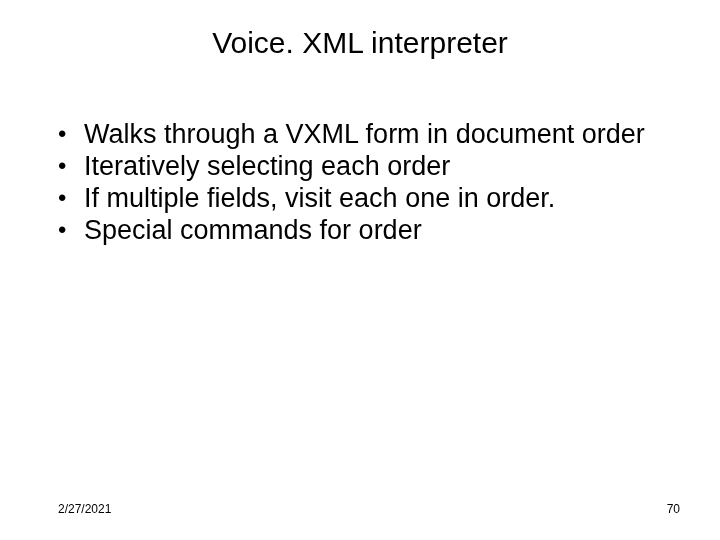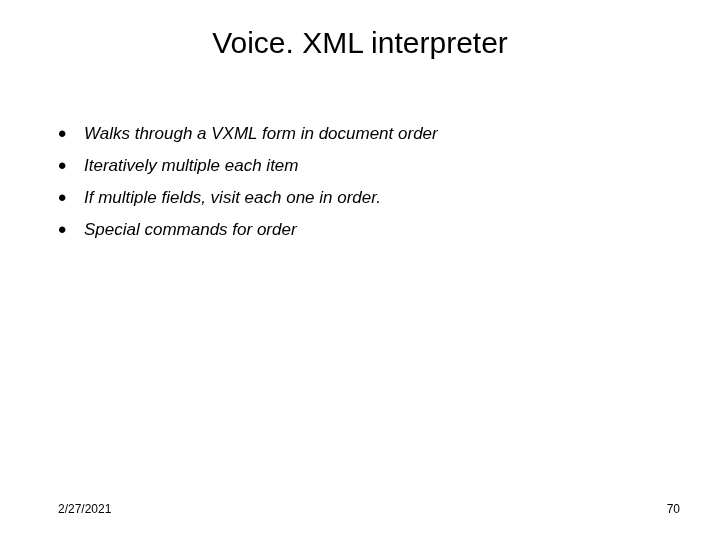--- a/index.html
+++ b/index.html
@@ -42,24 +42,23 @@
   }
   .bullet-mark {
     display: table-cell;
     width: 26px;
     font-size: 24px;
     line-height: 32px;
     vertical-align: top;
   }
   .bullet-text {
     display: table-cell;
-    font-size: 17px;
+    font-size: 27px;
     line-height: 32px;
     vertical-align: top;
-    font-style: italic;
   }
   .footer {
     position: absolute;
     left: 58px;
     right: 40px;
     bottom: 24px;
     font-size: 12px;
     display: flex;
     justify-content: space-between;
     align-items: baseline;
@@ -76,21 +75,21 @@
   <div class="body">
     <div class="bullets">
 
       <div class="bullet-row">
         <div class="bullet-mark">•</div>
         <div class="bullet-text">Walks through a VXML form in document order</div>
       </div>
 
       <div class="bullet-row">
         <div class="bullet-mark">•</div>
-        <div class="bullet-text">Iteratively multiple each item</div>
+        <div class="bullet-text">Iteratively selecting each order</div>
       </div>
 
       <div class="bullet-row">
         <div class="bullet-mark">•</div>
         <div class="bullet-text">If multiple fields, visit each one in order.</div>
       </div>
 
       <div class="bullet-row">
         <div class="bullet-mark">•</div>
         <div class="bullet-text">Special commands for order</div>

